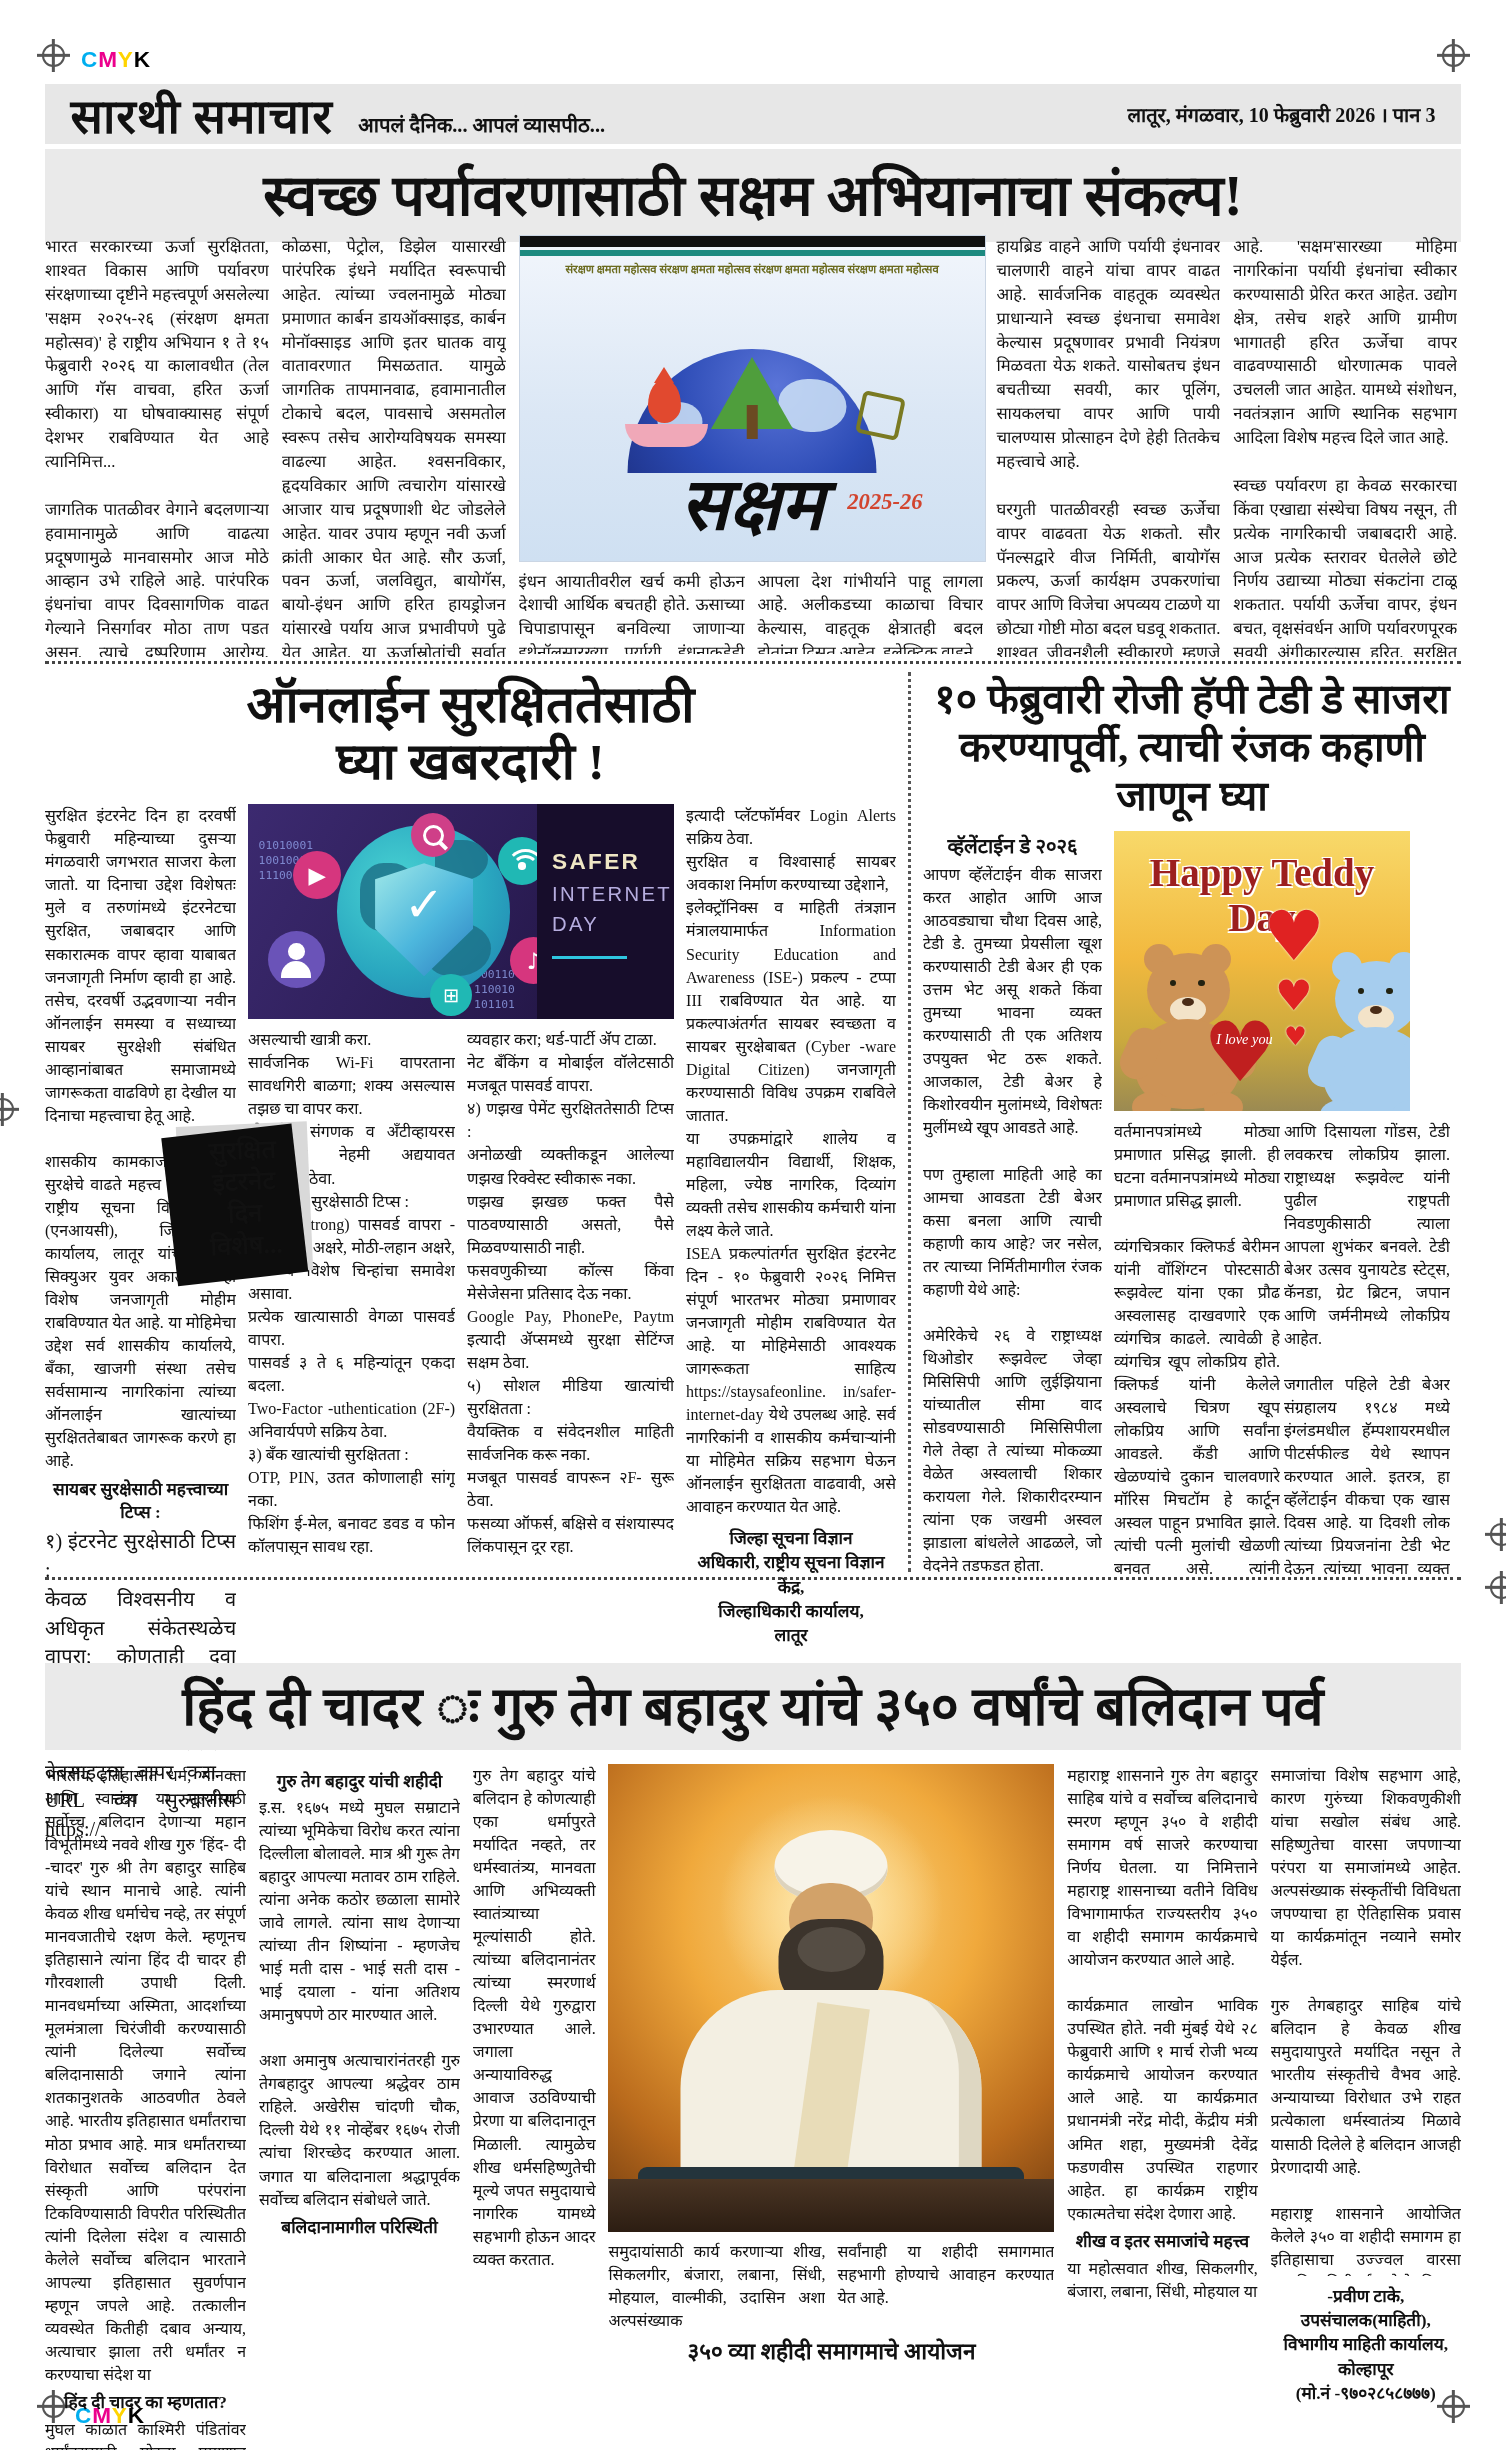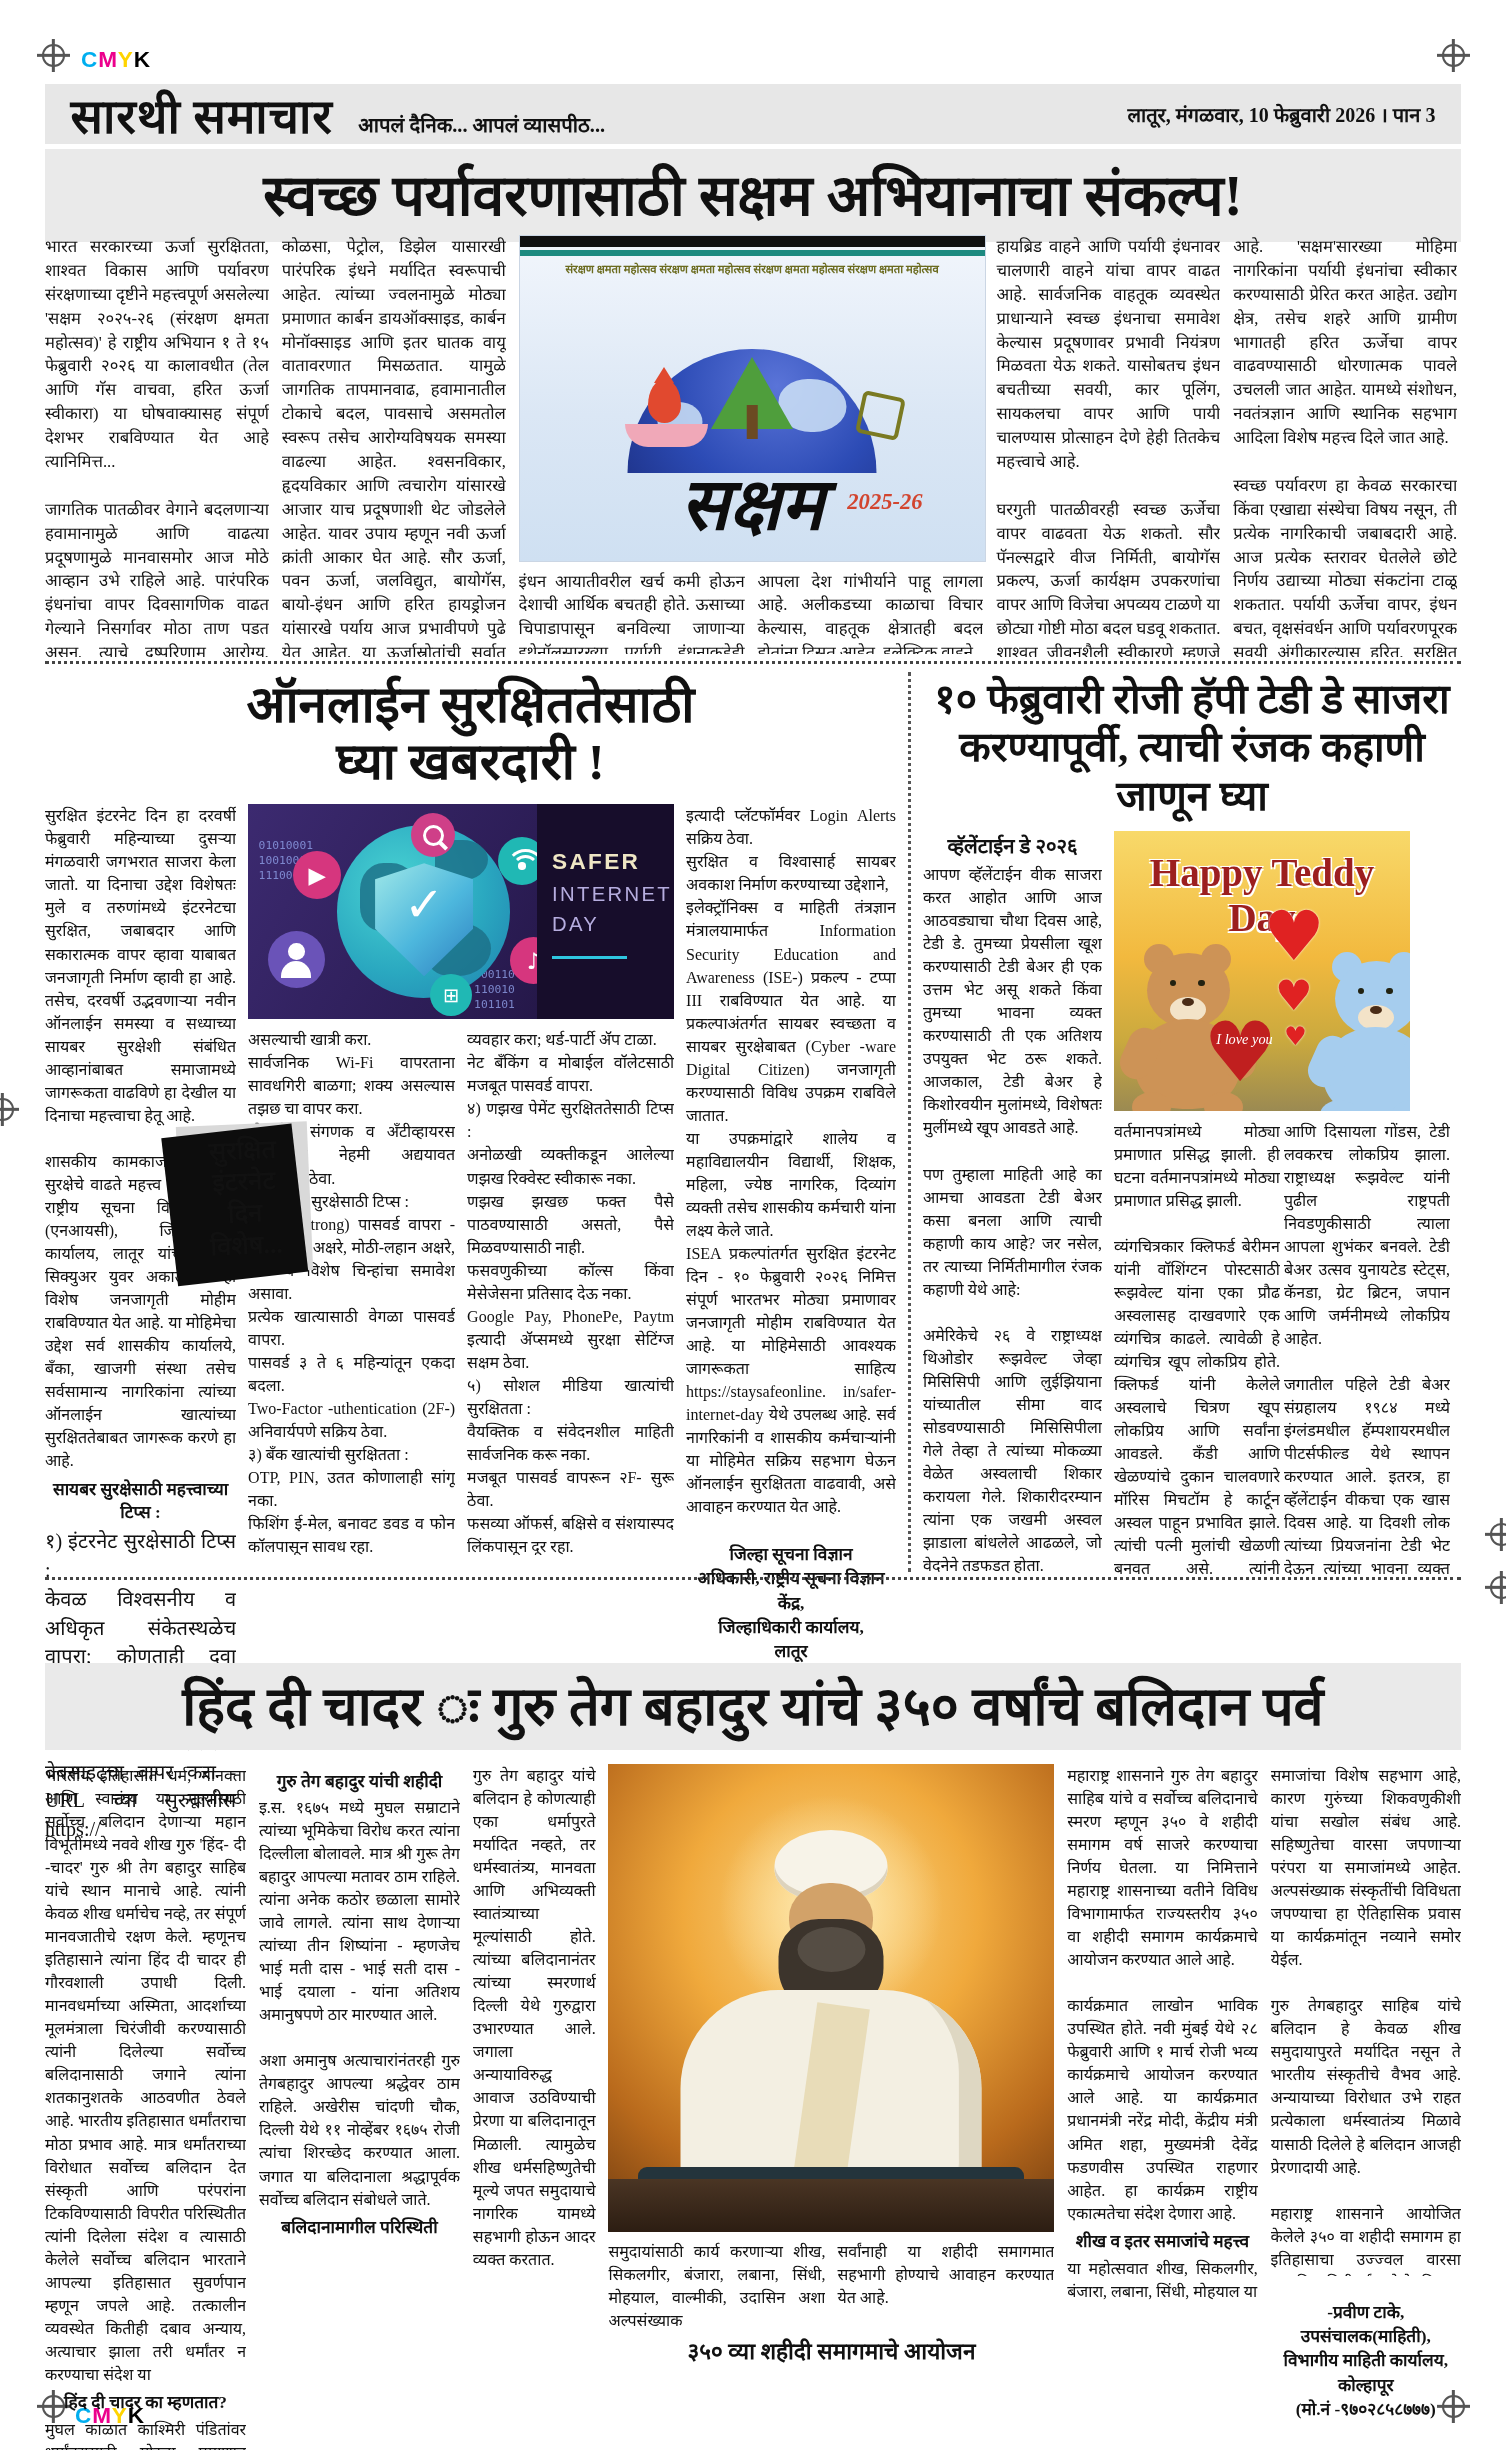--- a/index.html
+++ b/index.html
@@ -20,21 +20,21 @@
   
   .band{position:absolute;left:45px;width:1416px;background:#eaeaea;display:flex;align-items:center;justify-content:center;text-align:center;}
   .h1-band{top:149px;height:93px;}
   .h1-band .htxt{font-size:57px;font-weight:900;line-height:1;}
   .h4-band{top:1663px;height:87px;}
   .h4-band .htxt{font-size:54px;font-weight:900;line-height:1;}
   
   .cols{display:flex;gap:12.8px;}
   .col-text{font-size:16.6px;line-height:1.44;text-align:justify;white-space:pre-line;overflow:hidden;}
   .subhead{font-weight:bold;text-align:center;font-size:17.3px;margin:4.5px 0;}
-  .credit{font-weight:bold;text-align:center;font-size:17.3px;line-height:1.4;white-space:pre-line;margin-top:25px;}
+  .credit{font-weight:bold;text-align:center;font-size:17.3px;line-height:1.4;white-space:pre-line;margin-top:9px;}
   .dotted-h{position:absolute;left:45px;width:1416px;border-top:3px dotted #444;height:0;}
   
   .art1{position:absolute;left:45px;top:235px;width:1416px;height:422px;}
   .art1 .c{width:224px;height:422px;}
   .art1 .mid{width:465px;display:flex;flex-direction:column;}
   .saksham-img{position:relative;width:465px;height:325px;background:linear-gradient(180deg,#f2f6fc 0%,#dbe7f5 55%,#cfe0f2 100%);overflow:hidden;border:0.8px solid #cbd6e4;}
   .sak-bar1{position:absolute;top:0;left:0;right:0;height:10.5px;background:#111;}
   .sak-bar2{position:absolute;top:13.6px;left:0;right:0;height:6px;background:#1d8a80;}
   .sak-arc{position:absolute;top:25.6px;left:30px;right:30px;text-align:center;font-size:11.3px;color:#6b6b1f;font-weight:bold;line-height:1.3;}
   .sak-globe{position:absolute;left:50%;top:113px;transform:translateX(-50%);width:249px;height:124px;border-radius:249px 249px 0 0;background:radial-gradient(circle at 60% 30%,#5a74d8 0%,#2c4bb5 60%,#20368f 100%);overflow:hidden;}

